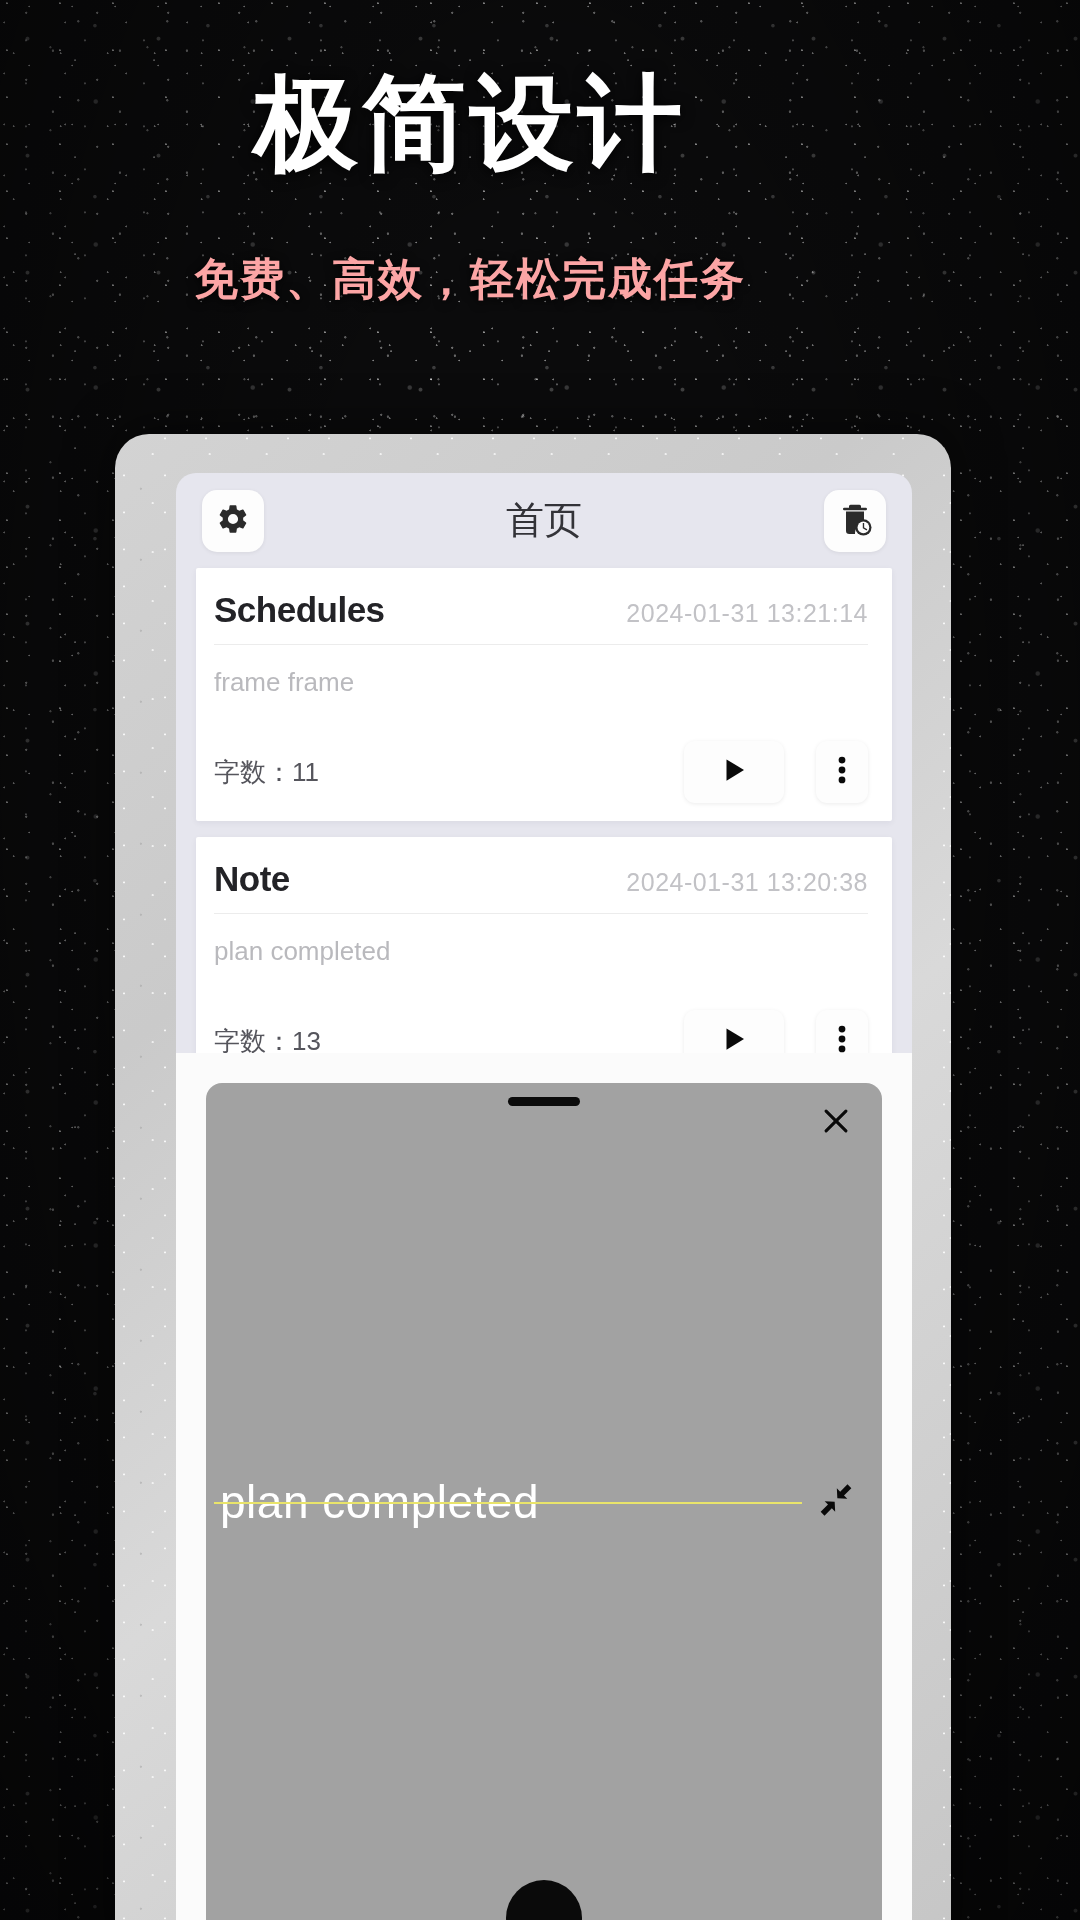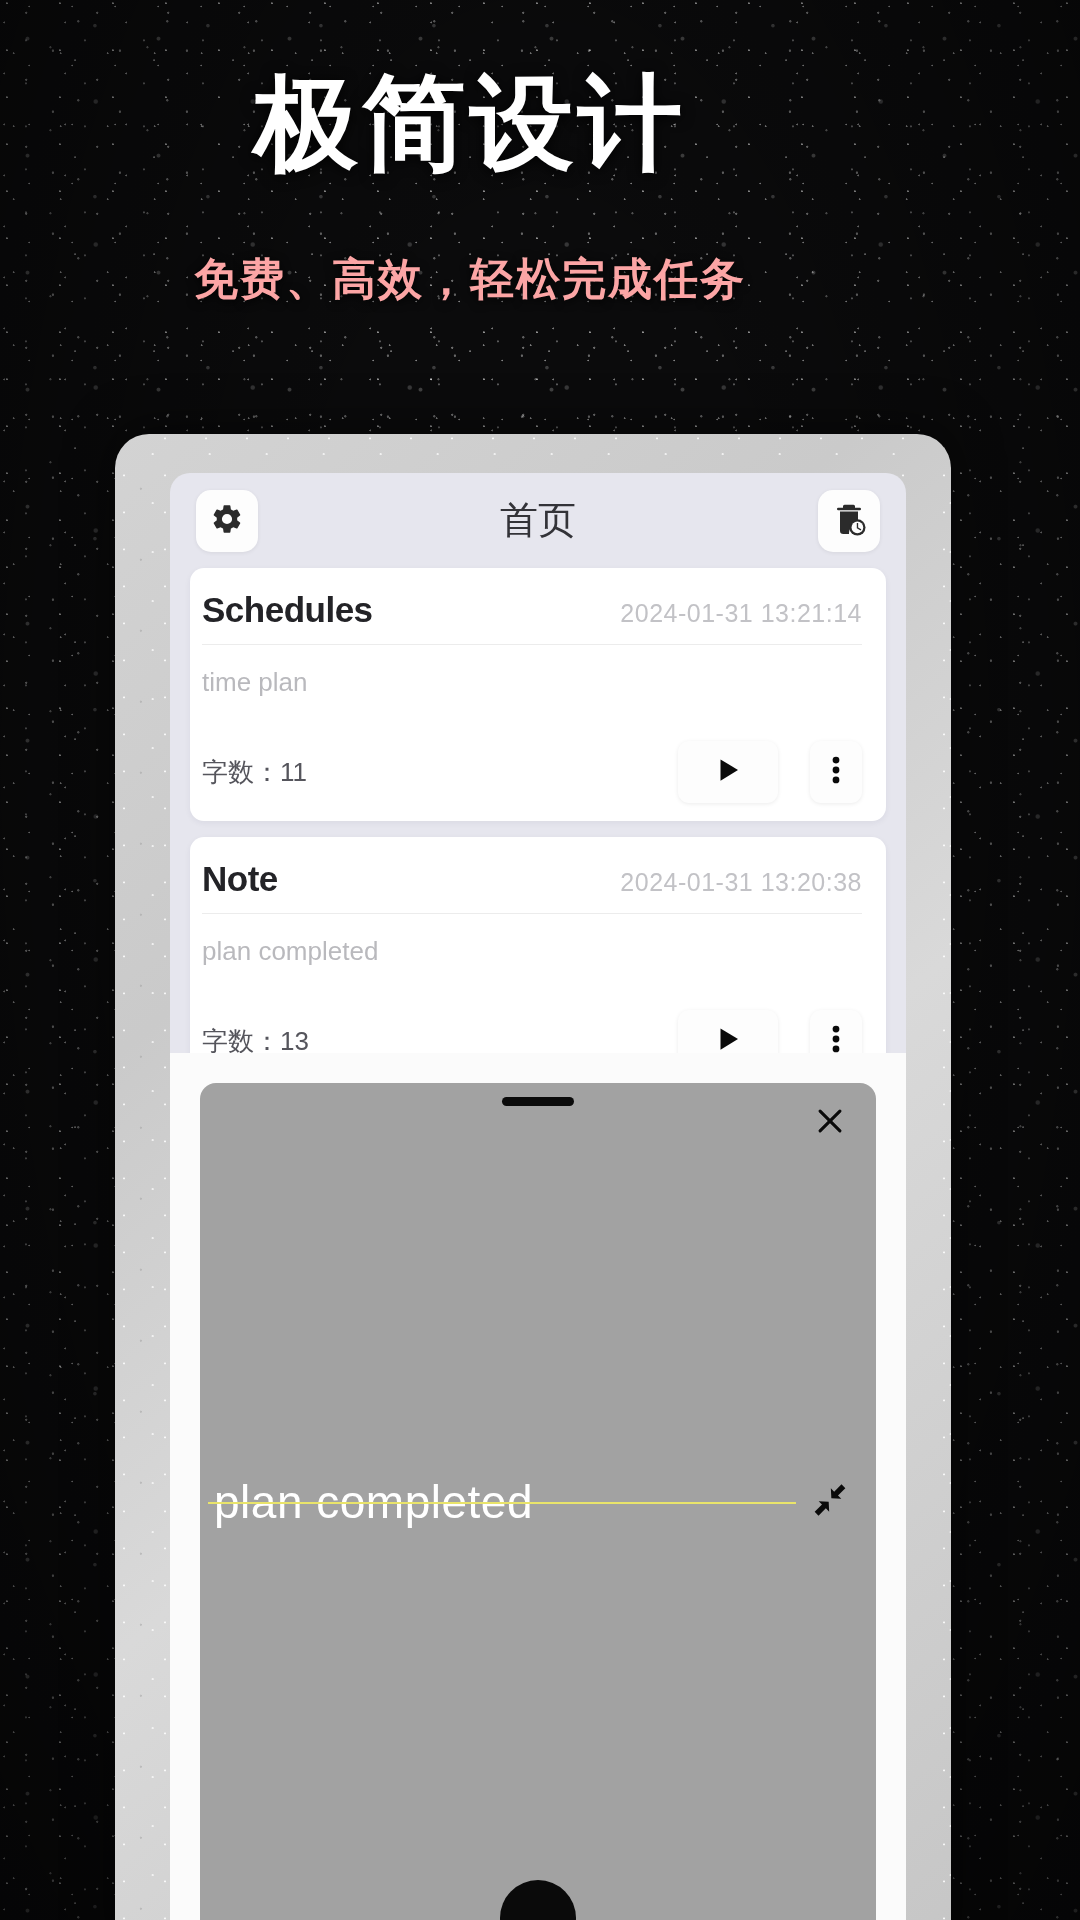--- a/index.html
+++ b/index.html
@@ -87,21 +87,21 @@
       radial-gradient(circle at 22% 12%, rgba(255,255,255,.85) 0.7px, transparent 1.3px),
       radial-gradient(circle at 66% 41%, rgba(255,255,255,.7) 0.8px, transparent 1.4px),
       radial-gradient(circle at 41% 77%, rgba(160,160,160,.5) 0.8px, transparent 1.4px);
     background-size:41px 37px, 57px 49px, 63px 71px;
     pointer-events:none;
   }
 
   
   .screen {
     position:absolute;
-    left:170px; top:473px;
+    left:176px; top:473px;
     width:736px; height:1447px;
     background:#e6e6ee;
     border-radius:20px 20px 0 0;
     overflow:hidden;
     z-index:7;
   }
 
   
   .appbar {
     height:95px;
@@ -124,23 +124,23 @@
     font-weight:500;
     color:#333338;
     pointer-events:none;
   }
   .spacer { flex:1 1 auto; }
 
   
   .cards { padding:0 20px; }
   .card {
     background:#ffffff;
-    border-radius:14px;
+    border-radius:2px;
     margin-bottom:16px;
-    padding:22px 24px 18px 12px;
+    padding:22px 24px 18px 18px;
     box-shadow:0 2px 6px rgba(40,40,60,.06);
   }
   .card-head {
     display:flex; align-items:baseline; justify-content:space-between;
     padding-bottom:14px;
     border-bottom:1.5px solid #ececec;
   }
   .card-title {
     font-size:35px;
     font-weight:700;
@@ -290,21 +290,21 @@
     </div>
   </div>
 
   <div class="cards">
 
     <div class="card">
       <div class="card-head">
         <div class="card-title">Schedules</div>
         <div class="card-time">2024-01-31 13:21:14</div>
       </div>
-      <div class="card-body">time plan</div>
+      <div class="card-body">frame frame</div>
       <div class="card-foot">
         <div class="wordcount">字数：11</div>
         <div class="play-btn">
           <span>
             <svg width="30" height="32" viewBox="0 0 24 24" fill="#0a0a0a">
                 <path d="M6 3.5 20 12 6 20.5z"></path>
               </svg>
           </span>
         </div>
         <div class="more-btn">

